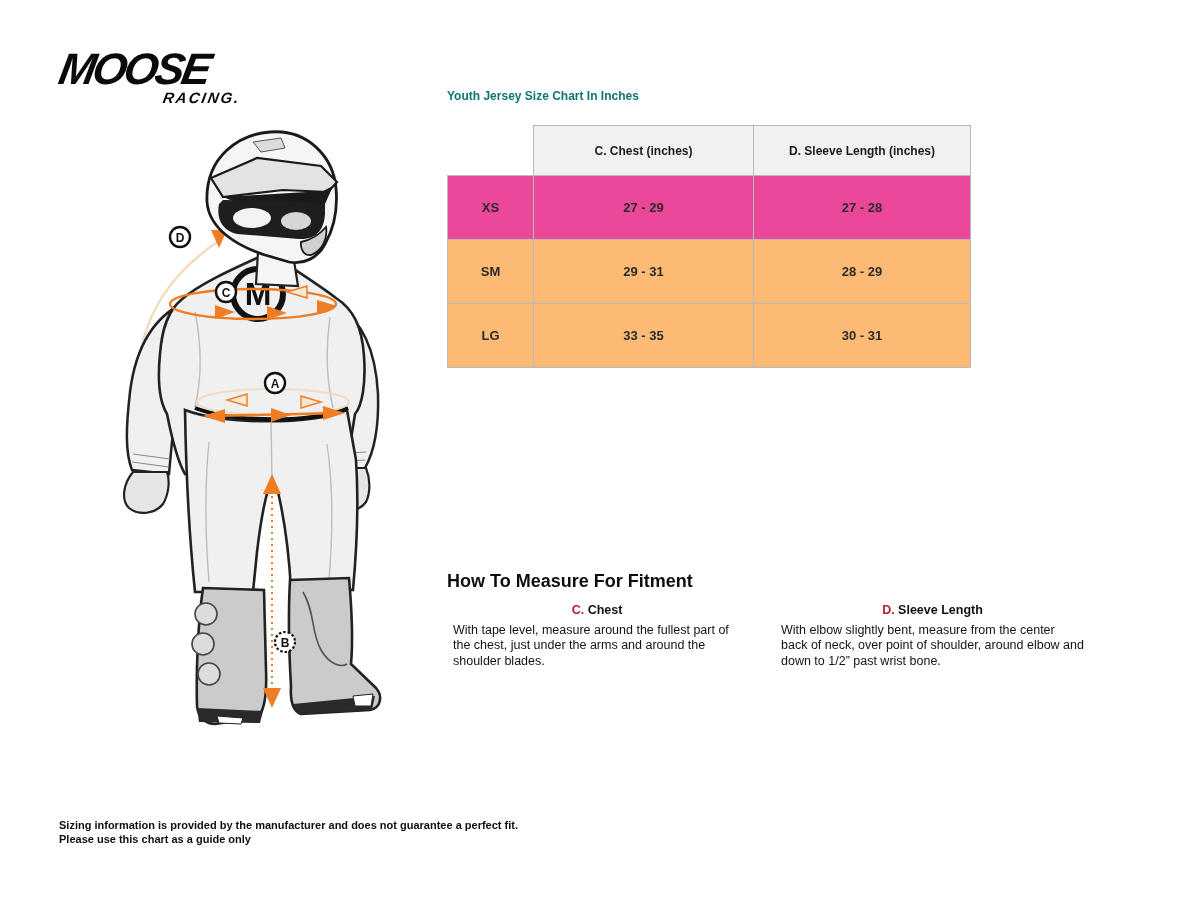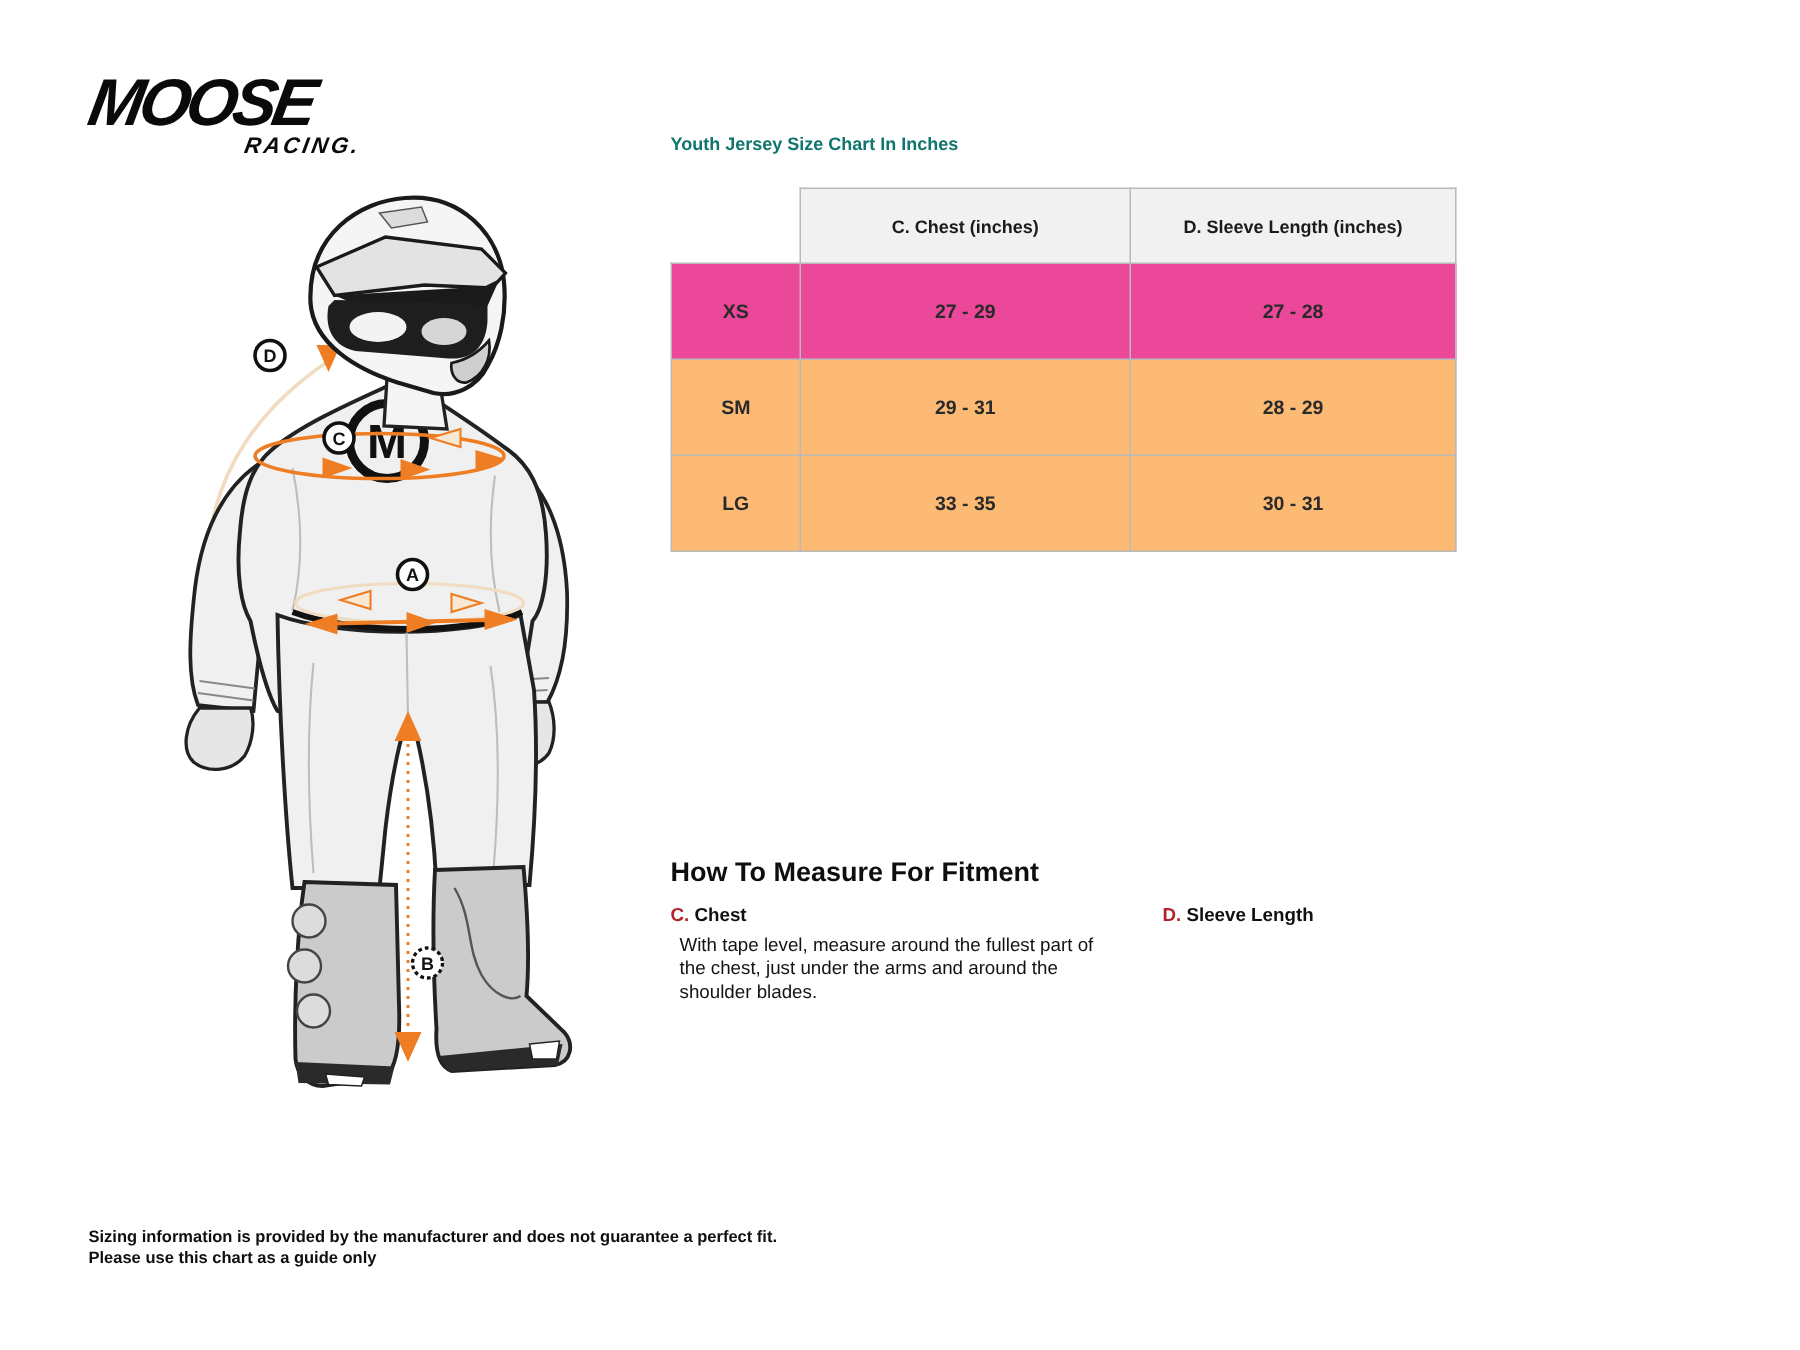--- a/index.html
+++ b/index.html
@@ -36,21 +36,21 @@
   .size-table thead th{height:49px;background:#f1f1f1;font-size:12px;font-weight:bold;color:#1b1b1b;margin-top:14px;}
   .size-table thead th.corner{border:none;background:transparent;}
   .size-table tbody td{height:63px;font-size:13px;font-weight:bold;color:#2a2a2a;background:#fdba74;}
   .size-table tbody tr.alt td{background:#ec4899;}
   
   .measure{position:absolute;left:447px;top:571px;width:680px;}
   .measure-title{font-size:18px;font-weight:bold;color:#0e0e0e;margin:0 0 11px 0;}
   .measure-cols{display:flex;gap:28px;}
   .measure-item{width:300px;}
   .measure-item.second{width:315px;}
-  .measure-item h3{margin:0 0 2px 0;font-size:12.5px;font-weight:bold;color:#111;}
+  .measure-item h3{margin:0 0 2px 0;font-size:12.5px;font-weight:bold;color:#111;text-align:center;}
   .measure-item h3 .letter{color:#b1252a;}
   .measure-item p{margin:6px;font-size:12.5px;line-height:1.22;color:#131313;}
   
   .disclaimer{
     position:absolute;left:59px;top:818px;font-size:11px;font-weight:bold;
     line-height:1.3;color:#0f0f0f;width:420px;
   }
   .disclaimer div{white-space:nowrap;}
 </style>
 </head>
@@ -204,20 +204,21 @@
         <span class="letter">C.</span>
         <span>Chest</span>
       </h3>
       <p>With tape level, measure around the fullest part of the chest, just under the arms and around the shoulder blades.</p>
     </div>
     <div class="measure-item second">
       <h3>
         <span class="letter">D.</span>
         <span>Sleeve Length</span>
       </h3>
+      <p>With elbow slightly bent, measure from the center back of neck, over point of shoulder, around elbow and down to 1/2” past wrist bone.</p>
     </div>
   </div>
 </div>
 
 <div class="disclaimer">
   <div>Sizing information is provided by the manufacturer and does not guarantee a perfect fit.</div>
   <div>Please use this chart as a guide only</div>
 </div>
 
 </body></html>

